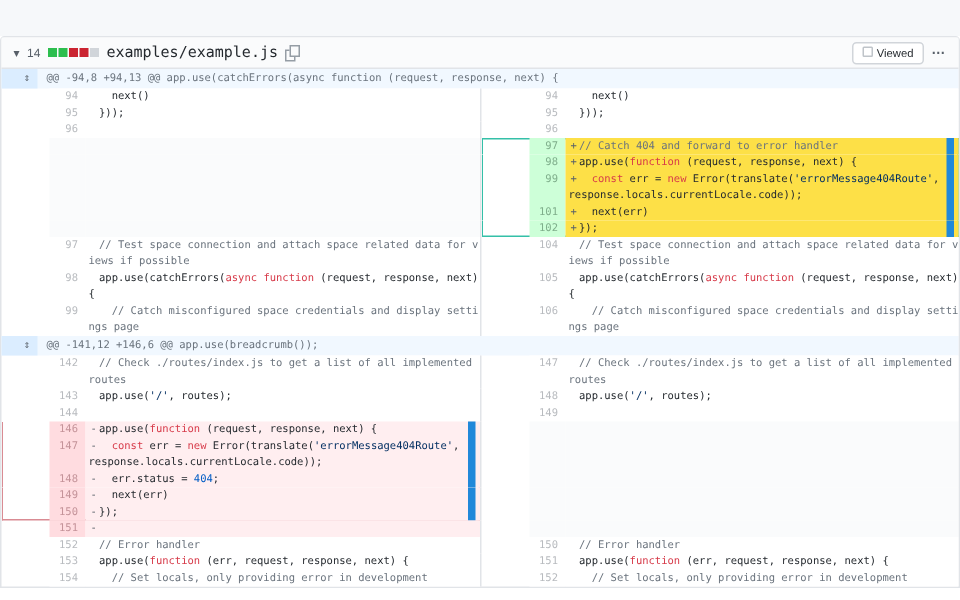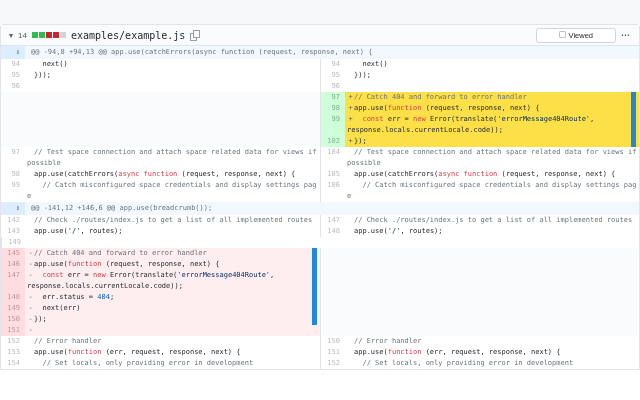--- a/index.html
+++ b/index.html
@@ -19,30 +19,30 @@
   .sq.add { background: #2cbe4e; } .sq.del { background: #cb2431; }
   .sq.neutral { background: #d1d5da; }
   .file-path { font-family: "DejaVu Sans Mono", monospace; font-size: 10px; color: #24292e; }
   .copy-icon { position: relative; width: 9px; height: 10px; display: inline-block; cursor: pointer; }
   .copy-icon::before { content:""; position:absolute; left:0; top:3px; width:5px; height:6px;
     border:1px solid #959da5; background:#fafbfc; }
   .copy-icon::after { content:""; position:absolute; left:3px; top:0; width:5px; height:6px;
     border:1px solid #959da5; background:#fafbfc; }
   .flex-spacer { flex: 1; }
   .viewed-btn { display: flex; align-items: flex-start; gap: 3px; border: 1px solid #d1d5da;
-    border-radius: 3px; background: #fff; padding: 2px 22px; font-size: 7.5px;
+    border-radius: 3px; background: #fff; padding: 2px 6px; font-size: 7.5px;
     color: #24292e; cursor: pointer; }
   .checkbox { width: 7px; height: 7px; border: 1px solid #bfc4c9; border-radius: 1px; background: #fff; }
   .kebab { color: #586069; font-weight: bold; font-size: 9px; letter-spacing: 1px; cursor: pointer; }
 
   
   #diff-rows { width: 100%; }
   .drow { display: flex; width: 100%; font-family: "DejaVu Sans Mono", monospace;
     font-size: 7px; line-height: 11px; }
-  .half { display: flex; width: 50%; position: relative; }
+  .half { display: flex; width: 50%; position: relative; padding-left: 32px; }
   .half.right { border-left: 1px solid #e1e4e8; }
   .g { width: 24px; flex: none; color: #b8bbbf; text-align: right; padding-right: 5px;
     user-select: none; cursor: pointer; }
   .code { flex: 1; white-space: pre-wrap; word-break: break-all; color: #24292e;
     padding-left: 2px; overflow: hidden; }
   .sign { display: inline-block; width: 7px; text-align: center; color: #586069; }
 
   .ctx .g, .ctx .code { background: #fff; }
   .add-side .g { background: #cdffd8; color: #7fae8b; }
   .add-side .code { background: #fde047; }
@@ -158,20 +158,30 @@
           <div class="g">99</div>
           <div class="code"><span class="sign">+</span>  <span class="tk-k">const</span> err = <span class="tk-k">new</span> Error(translate(<span class="tk-s">'errorMessage404Route'</span>,
 response.locals.currentLocale.code));</div>
         </div>
       </div>
       <div class="drow">
         <div class="half left empty-side">
           <div class="g"></div>
           <div class="code"></div>
         </div>
+        <div class="half right add-side blk blk-add b-m">
+          <div class="g">101</div>
+          <div class="code"><span class="sign">+</span>  next(err)</div>
+        </div>
+      </div>
+      <div class="drow">
+        <div class="half left empty-side">
+          <div class="g"></div>
+          <div class="code"></div>
+        </div>
         <div class="half right add-side blk blk-add b-e">
           <div class="g">102</div>
           <div class="code"><span class="sign">+</span>});</div>
         </div>
       </div>
       <div class="drow">
         <div class="half left empty-side">
           <div class="g"></div>
           <div class="code"></div>
         </div>
@@ -224,33 +234,27 @@
         <div class="half left ctx">
           <div class="g">143</div>
           <div class="code"><span class="sign"> </span>app.use(<span class="tk-s">'/'</span>, routes);</div>
         </div>
         <div class="half right ctx">
           <div class="g">148</div>
           <div class="code"><span class="sign"> </span>app.use(<span class="tk-s">'/'</span>, routes);</div>
         </div>
       </div>
       <div class="drow">
+        <div class="half left ctx">
+          <div class="g">144</div>
+          <div class="code"><span class="sign"> </span></div>
+        </div>
         <div class="half right ctx">
           <div class="g">149</div>
           <div class="code"><span class="sign"> </span></div>
-        </div>
-      </div>
-      <div class="drow">
-        <div class="half left del-side blk blk-del b-s">
-          <div class="g">145</div>
-          <div class="code"><span class="sign">-</span><span class="tk-c">// Catch 404 and forward to error handler</span></div>
-        </div>
-        <div class="half right empty-side">
-          <div class="g"></div>
-          <div class="code"></div>
         </div>
       </div>
       <div class="drow">
         <div class="half left del-side blk blk-del b-m">
           <div class="g">146</div>
           <div class="code"><span class="sign">-</span>app.use(<span class="tk-k">function</span> (request, response, next) {</div>
         </div>
         <div class="half right empty-side">
           <div class="g"></div>
           <div class="code"></div>

